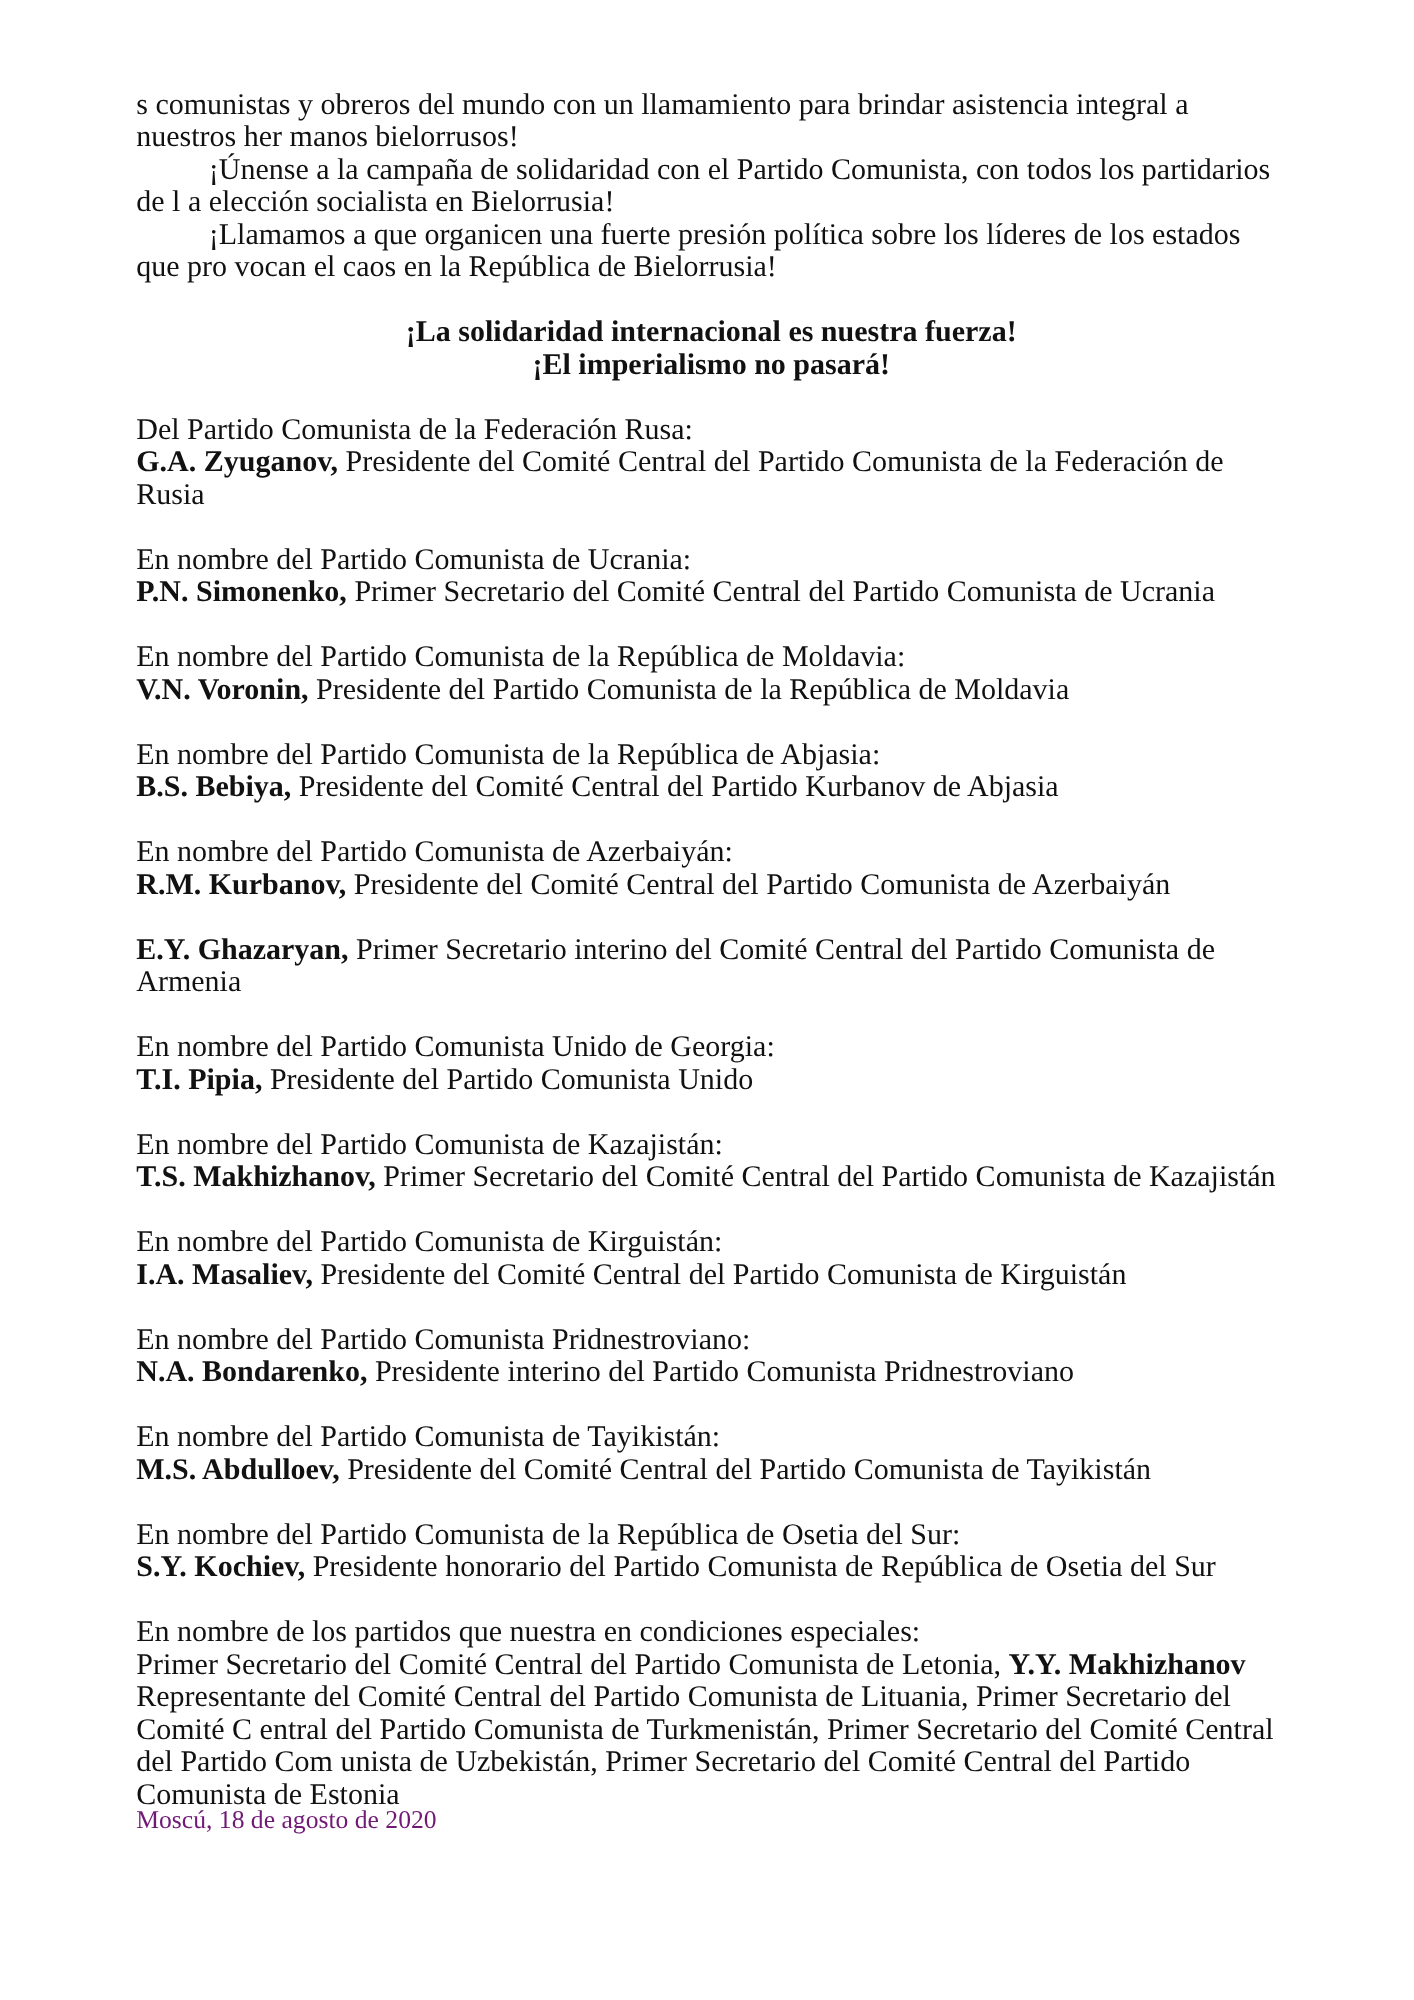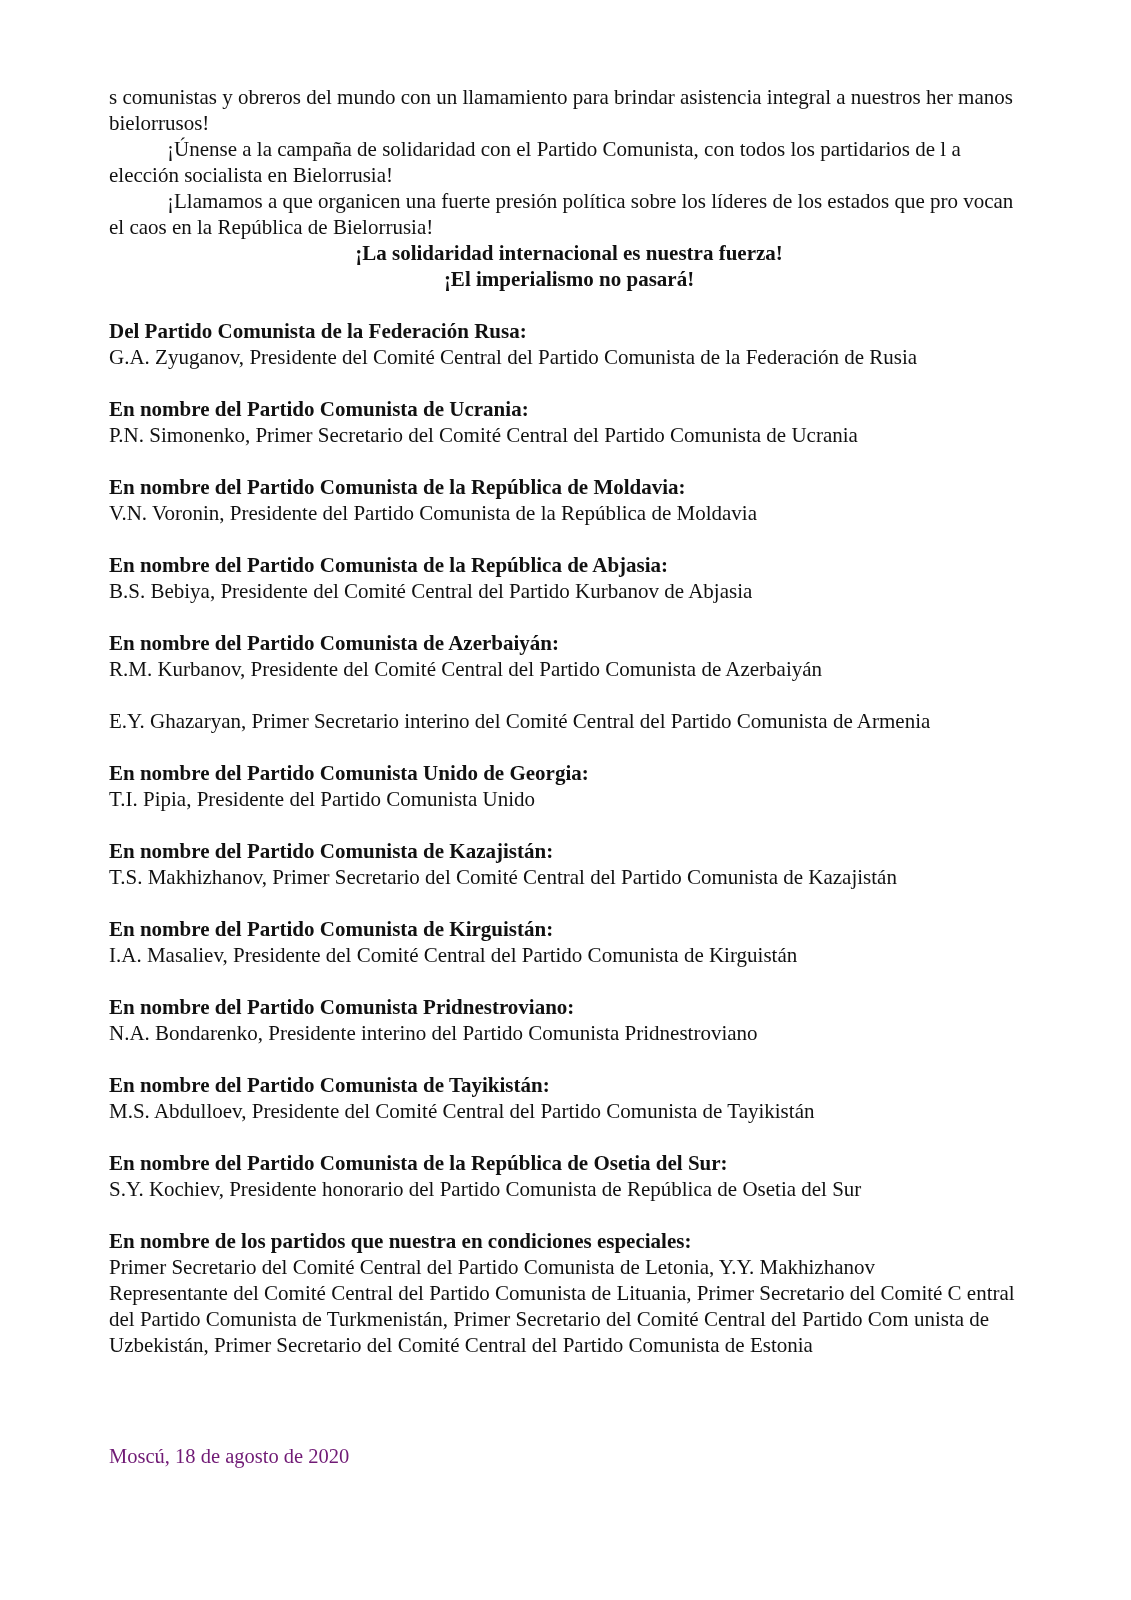--- a/index.html
+++ b/index.html
@@ -1,27 +1,27 @@
 <!DOCTYPE html>
 <html><head>
 <meta charset="utf-8">
 <style>
   html, body { margin: 0; padding: 0; background: #ffffff; }
   body { width: 1131px; height: 1600px; position: relative; overflow: hidden; }
   .page {
-    position: absolute; left: 109px; top: 84px; width: 920px;
-    font-family: "Liberation Serif", serif; font-size: 21px; color: #111;
+    position: absolute; left: 109px; top: 71px; width: 920px;
+    font-family: "Liberation Serif", serif; font-size: 24px; color: #111;
     line-height: 26px;
   }
   .p { margin: 0; }
   .indent { text-indent: 58px; }
-  .slogans { text-align: center; font-weight: bold; }
+  .slogans { text-align: center; font-weight: bold; margin-top: 26px; }
   .block { margin-top: 26px; }
-  .blk-head { font-weight: bold; margin-top: 12px; }
-  .sig-name { font-weight: normal; }
+  .blk-head { font-weight: normal; margin-top: 12px; }
+  .sig-name { font-weight: bold; }
   .date { position: absolute; left: 109px; top: 1445px; font-family: "Liberation Serif", serif; font-size: 20.5px; color: #701a75; }
 </style>
 </head>
 <body>
 
 <div class="page">
   <p class="p">s comunistas y obreros del mundo con un llamamiento para brindar asistencia integral a nuestros her manos bielorrusos!</p>
   <p class="p indent">¡Únense a la campaña de solidaridad con el Partido Comunista, con todos los partidarios de l a elección socialista en Bielorrusia!</p>
   <p class="p indent">¡Llamamos a que organicen una fuerte presión política sobre los líderes de los estados que pro vocan el caos en la República de Bielorrusia!</p>
 

